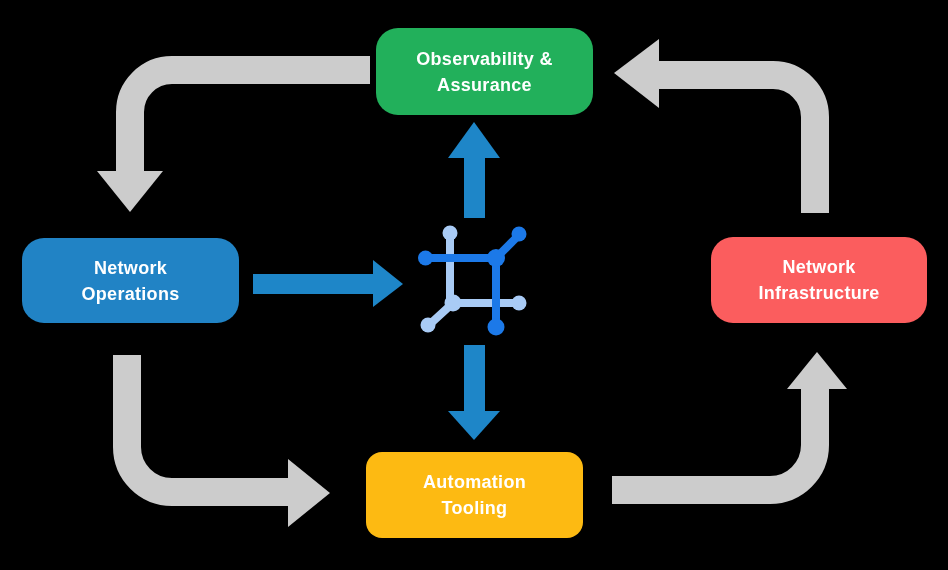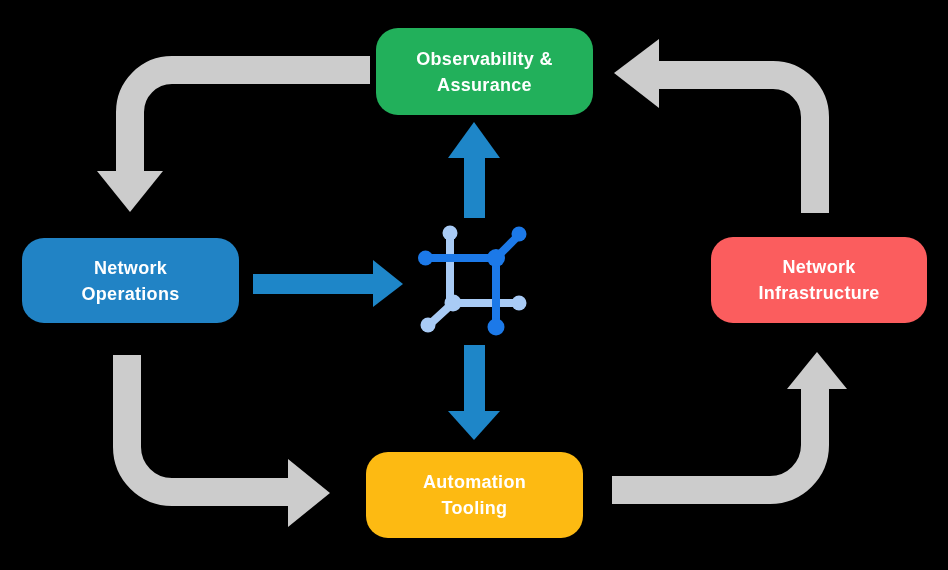--- a/index.html
+++ b/index.html
@@ -115,18 +115,18 @@
   <div class="node node-operations" style="background: rgb(33, 131, 197);">
     <span class="label">Network
 Operations</span>
   </div>
 
   <div class="node node-infrastructure" style="background: rgb(251, 93, 94);">
     <span class="label">Network
 Infrastructure</span>
   </div>
 
-  <div class="node node-automation" style="background: rgb(253, 186, 18);">
+  <div class="node node-automation" style="background: rgb(253, 186, 18); border-radius: 16px;">
     <span class="label">Automation
 Tooling</span>
   </div>
 
 </div>
 
 </body></html>

